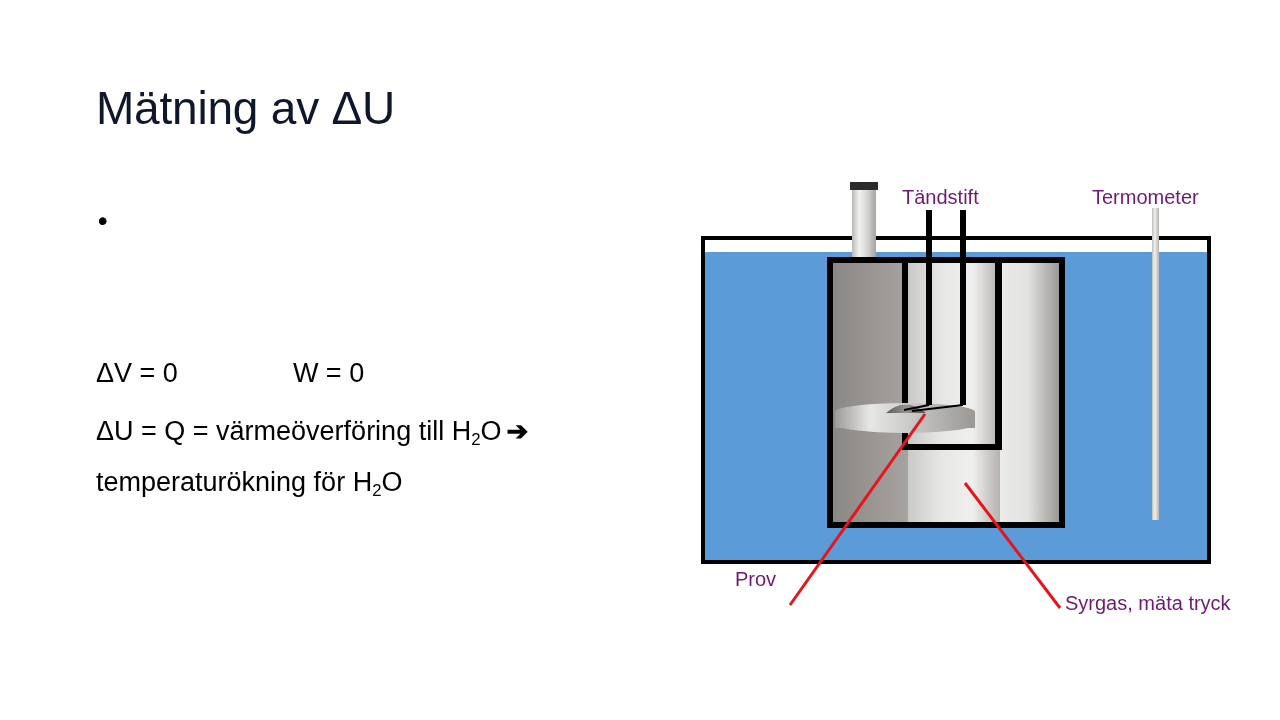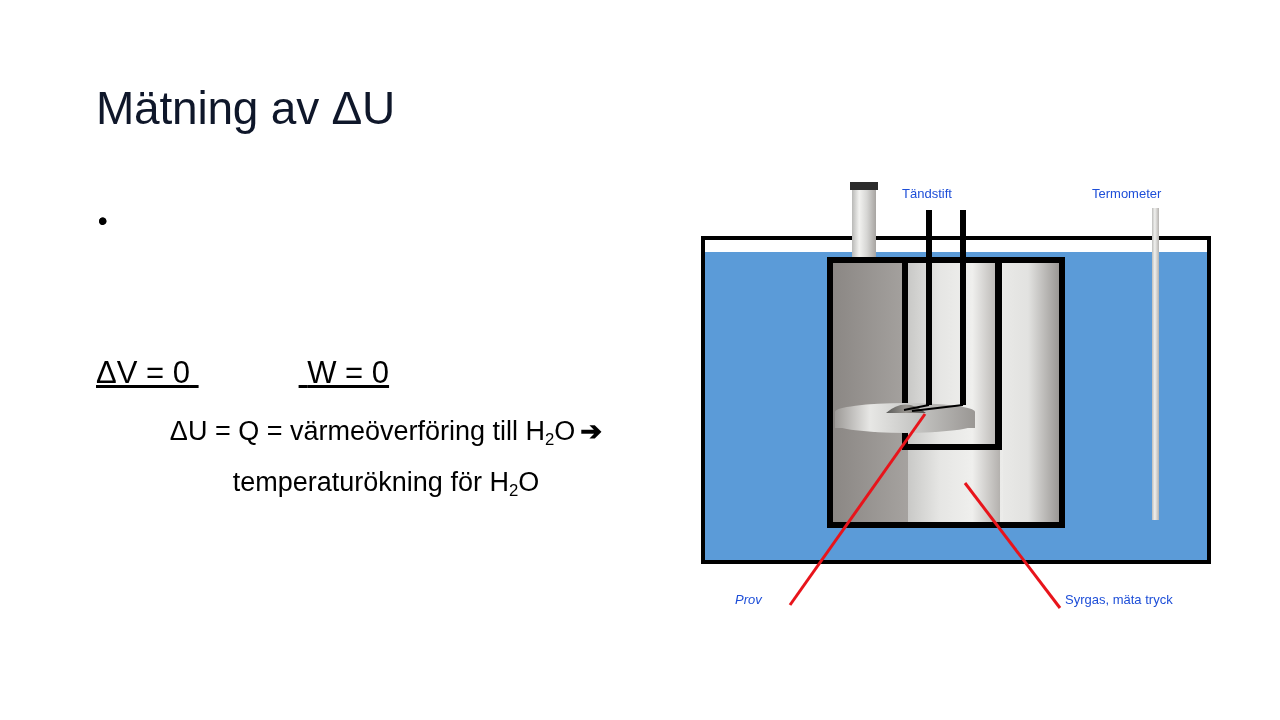--- a/index.html
+++ b/index.html
@@ -53,32 +53,30 @@
     line-height: 54px;
   }
 
   #equations {
     position: absolute;
     left: 96px;
     top: 352px;
     width: 600px;
   }
   .eq-row {
-    font-size: 31px;
+    font-size: 27px;
     line-height: 42px;
     white-space: nowrap;
-    text-decoration: underline;
   }
   .eq-row.spaced { margin-bottom: 16px; }
   .eq-gap { display: inline-block; width: 100px; }
   .eq-wrap {
     font-size: 27px;
     line-height: 42px;
     width: 580px;
-    text-align: center;
   }
   sub {
     font-size: 0.62em;
     vertical-align: -0.28em;
   }
   .arrow-glyph {
     font-weight: bold;
     font-size: 26px;
     padding-left: 5px;
   }
@@ -87,27 +85,27 @@
   #figure {
     position: absolute;
     left: 690px;
     top: 160px;
     width: 570px;
     height: 470px;
   }
   #figure-svg { display: block; }
   .fig-label {
     position: absolute;
-    font-size: 13px;
-    color: #1d4ed8;
+    font-size: 20px;
+    color: #701a75;
     white-space: nowrap;
   }
   #label-tandstift { left: 212px; top: 26px; }
   #label-termometer { left: 402px; top: 26px; text-align: right; }
-  #label-prov       { left: 45px;  top: 432px; font-style: italic; }
+  #label-prov       { left: 45px;  top: 408px; }
   #label-syrgas     { left: 375px; top: 432px; }
 </style>
 </head>
 <body>
 
 <div id="slide">
 
   <div id="title">Mätning av ΔU</div>
 
   <div id="bullets">

